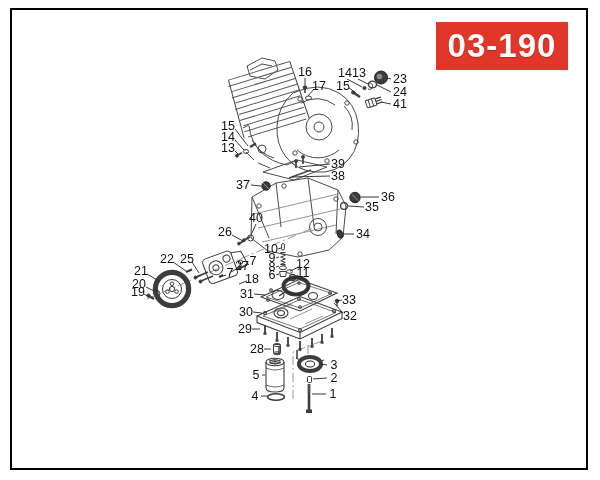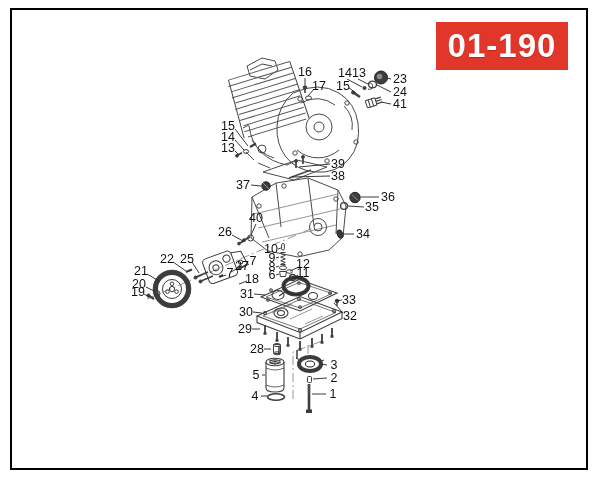--- a/index.html
+++ b/index.html
@@ -14,21 +14,21 @@
     font-family:"Liberation Sans",sans-serif;
   }
   svg{position:absolute;left:0;top:0;}
   text.co{font-family:"Liberation Sans",sans-serif;font-size:12.5px;fill:#111;}
 </style>
 </head>
 <body>
 
 <div class="page">
   <div class="frame"></div>
-  <div class="badge">01-190</div>
+  <div class="badge">03-190</div>
 
   <svg width="600" height="480" viewBox="0 0 600 480">
 
     <g fill="none" stroke="#4a4a4a" stroke-width="1">
       <path d="M247,66 l15,-8 13,3 3,9 -13,9 -15,-3 z M250,70 l12,-6 10,2"></path>
       <g transform="translate(270,103) rotate(-17)" stroke="#5d5d5d">
         <path d="M-33,-34 h64 M-35,-28 h66 M-33,-22 h64 M-35,-16 h67 M-33,-10 h65 M-35,-4 h67 M-33,2 h64 M-34,8 h66 M-32,14 h63 M-33,20 h64 M-31,26 h61"></path>
         <path d="M-33,-34 l-2,60 M31,-34 l2,60" stroke="#454545"></path>
       </g>
       <path d="M293,93 q26,-12 46,0 q16,10 19,30 q3,22 -9,36 q-13,15 -34,13 q-19,-2 -29,-15 q-10,-13 -9,-31 q1,-20 16,-33 z"></path>

